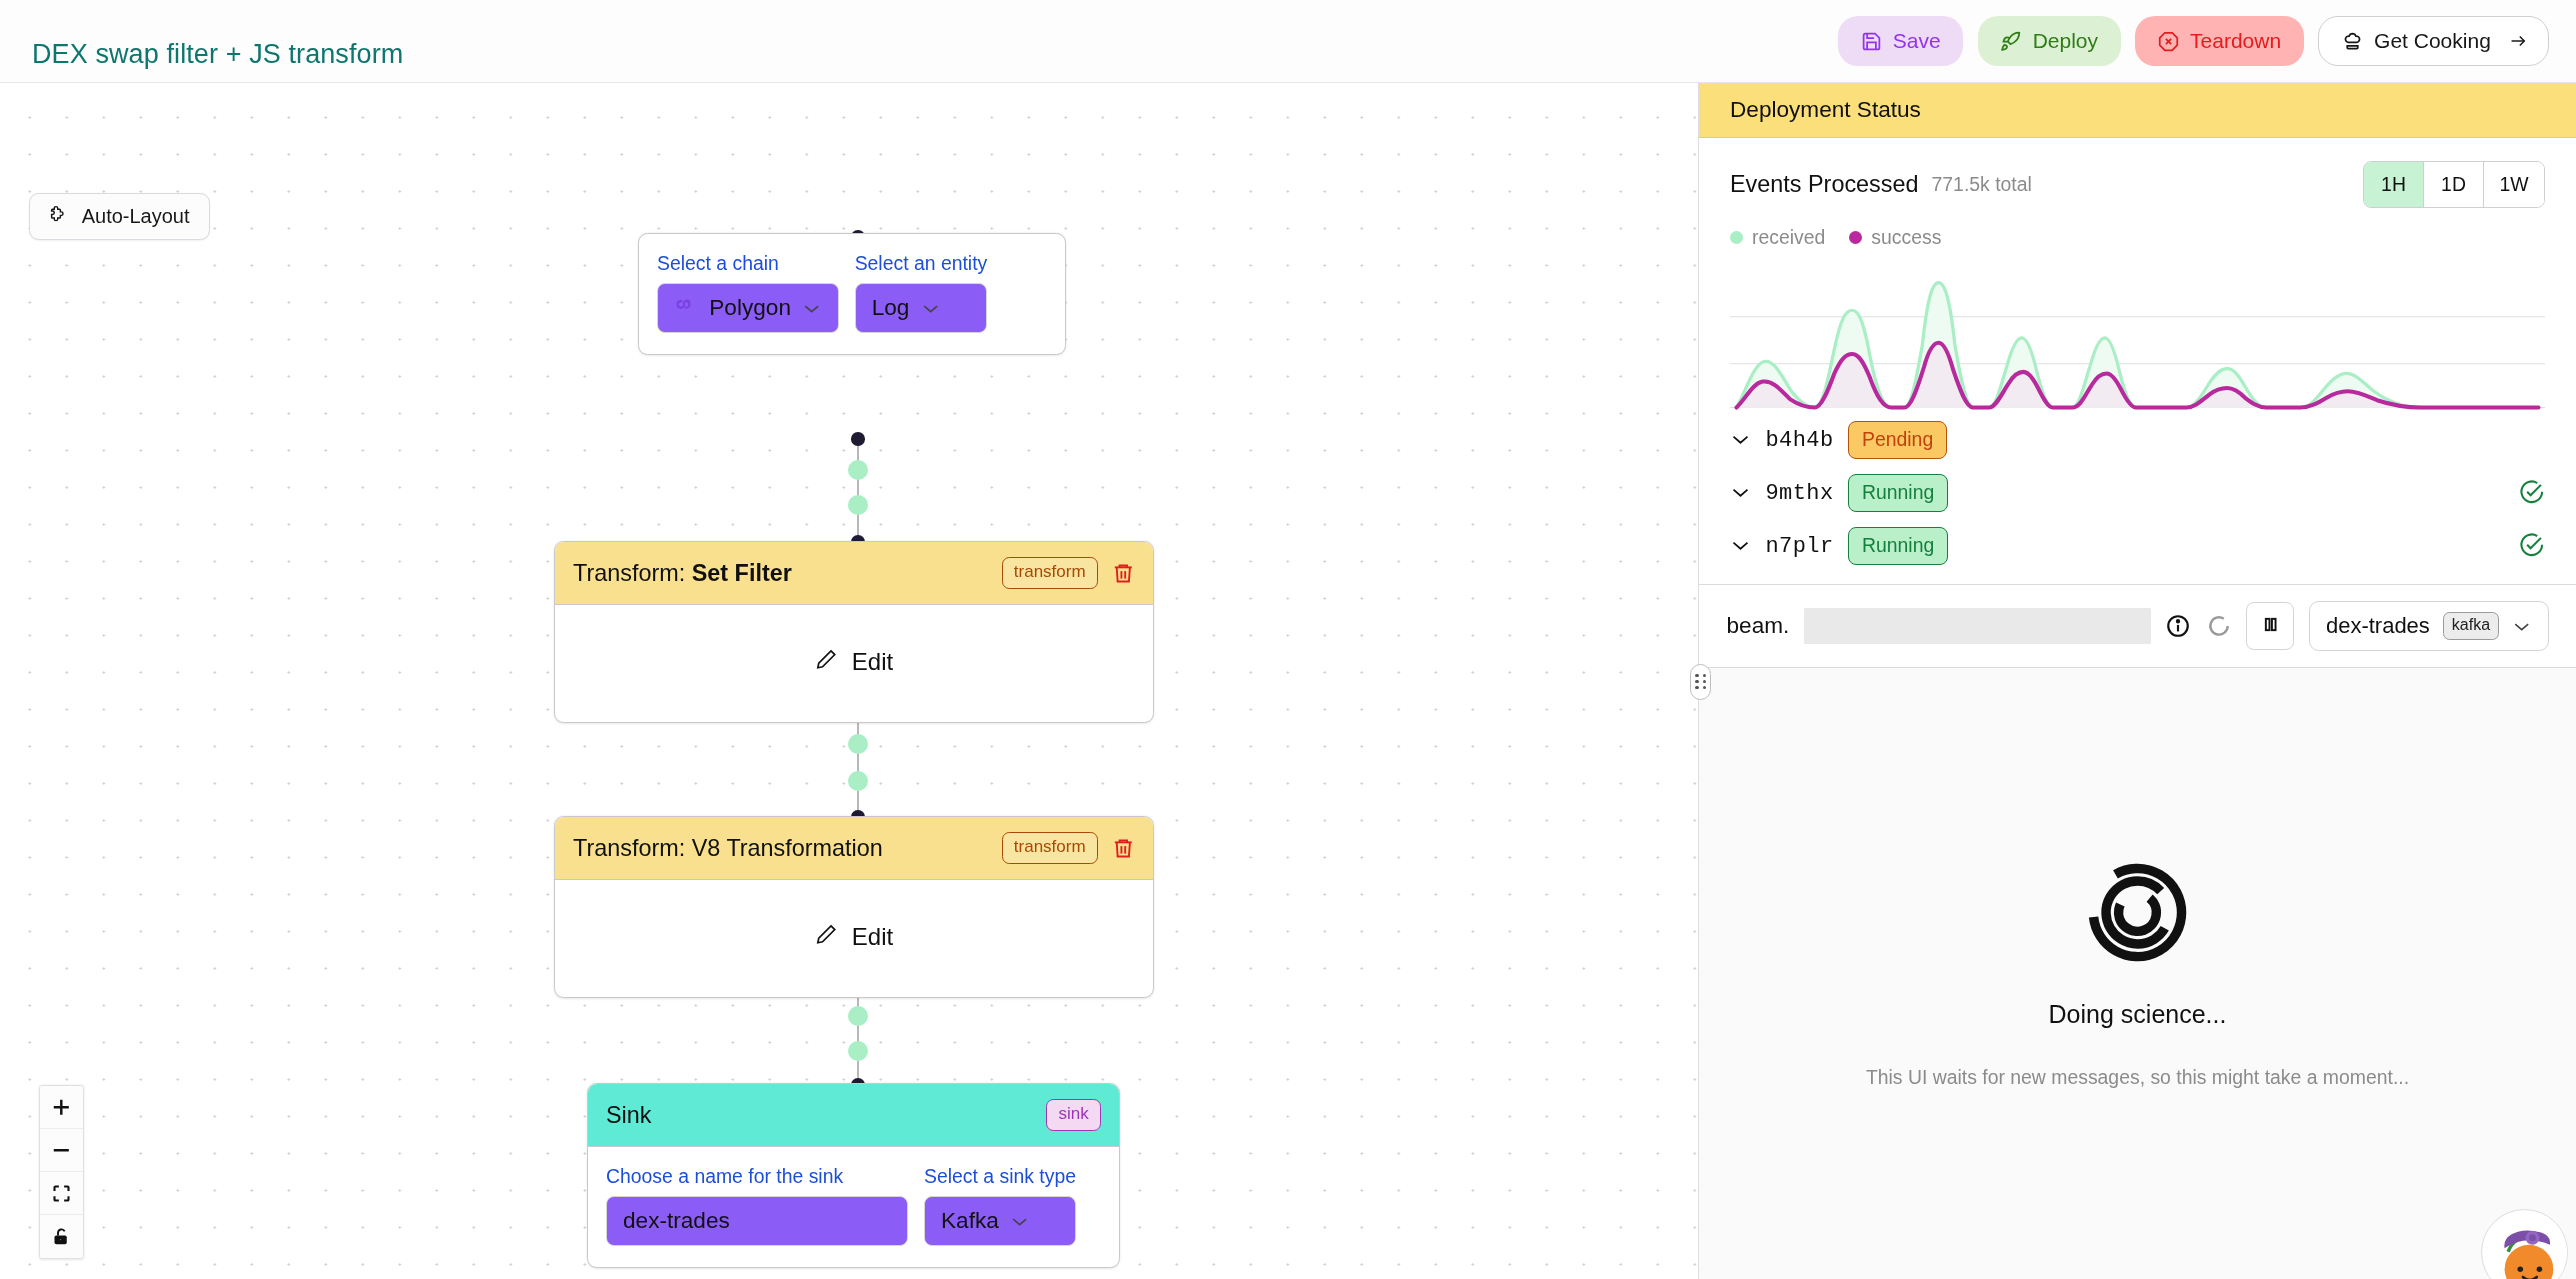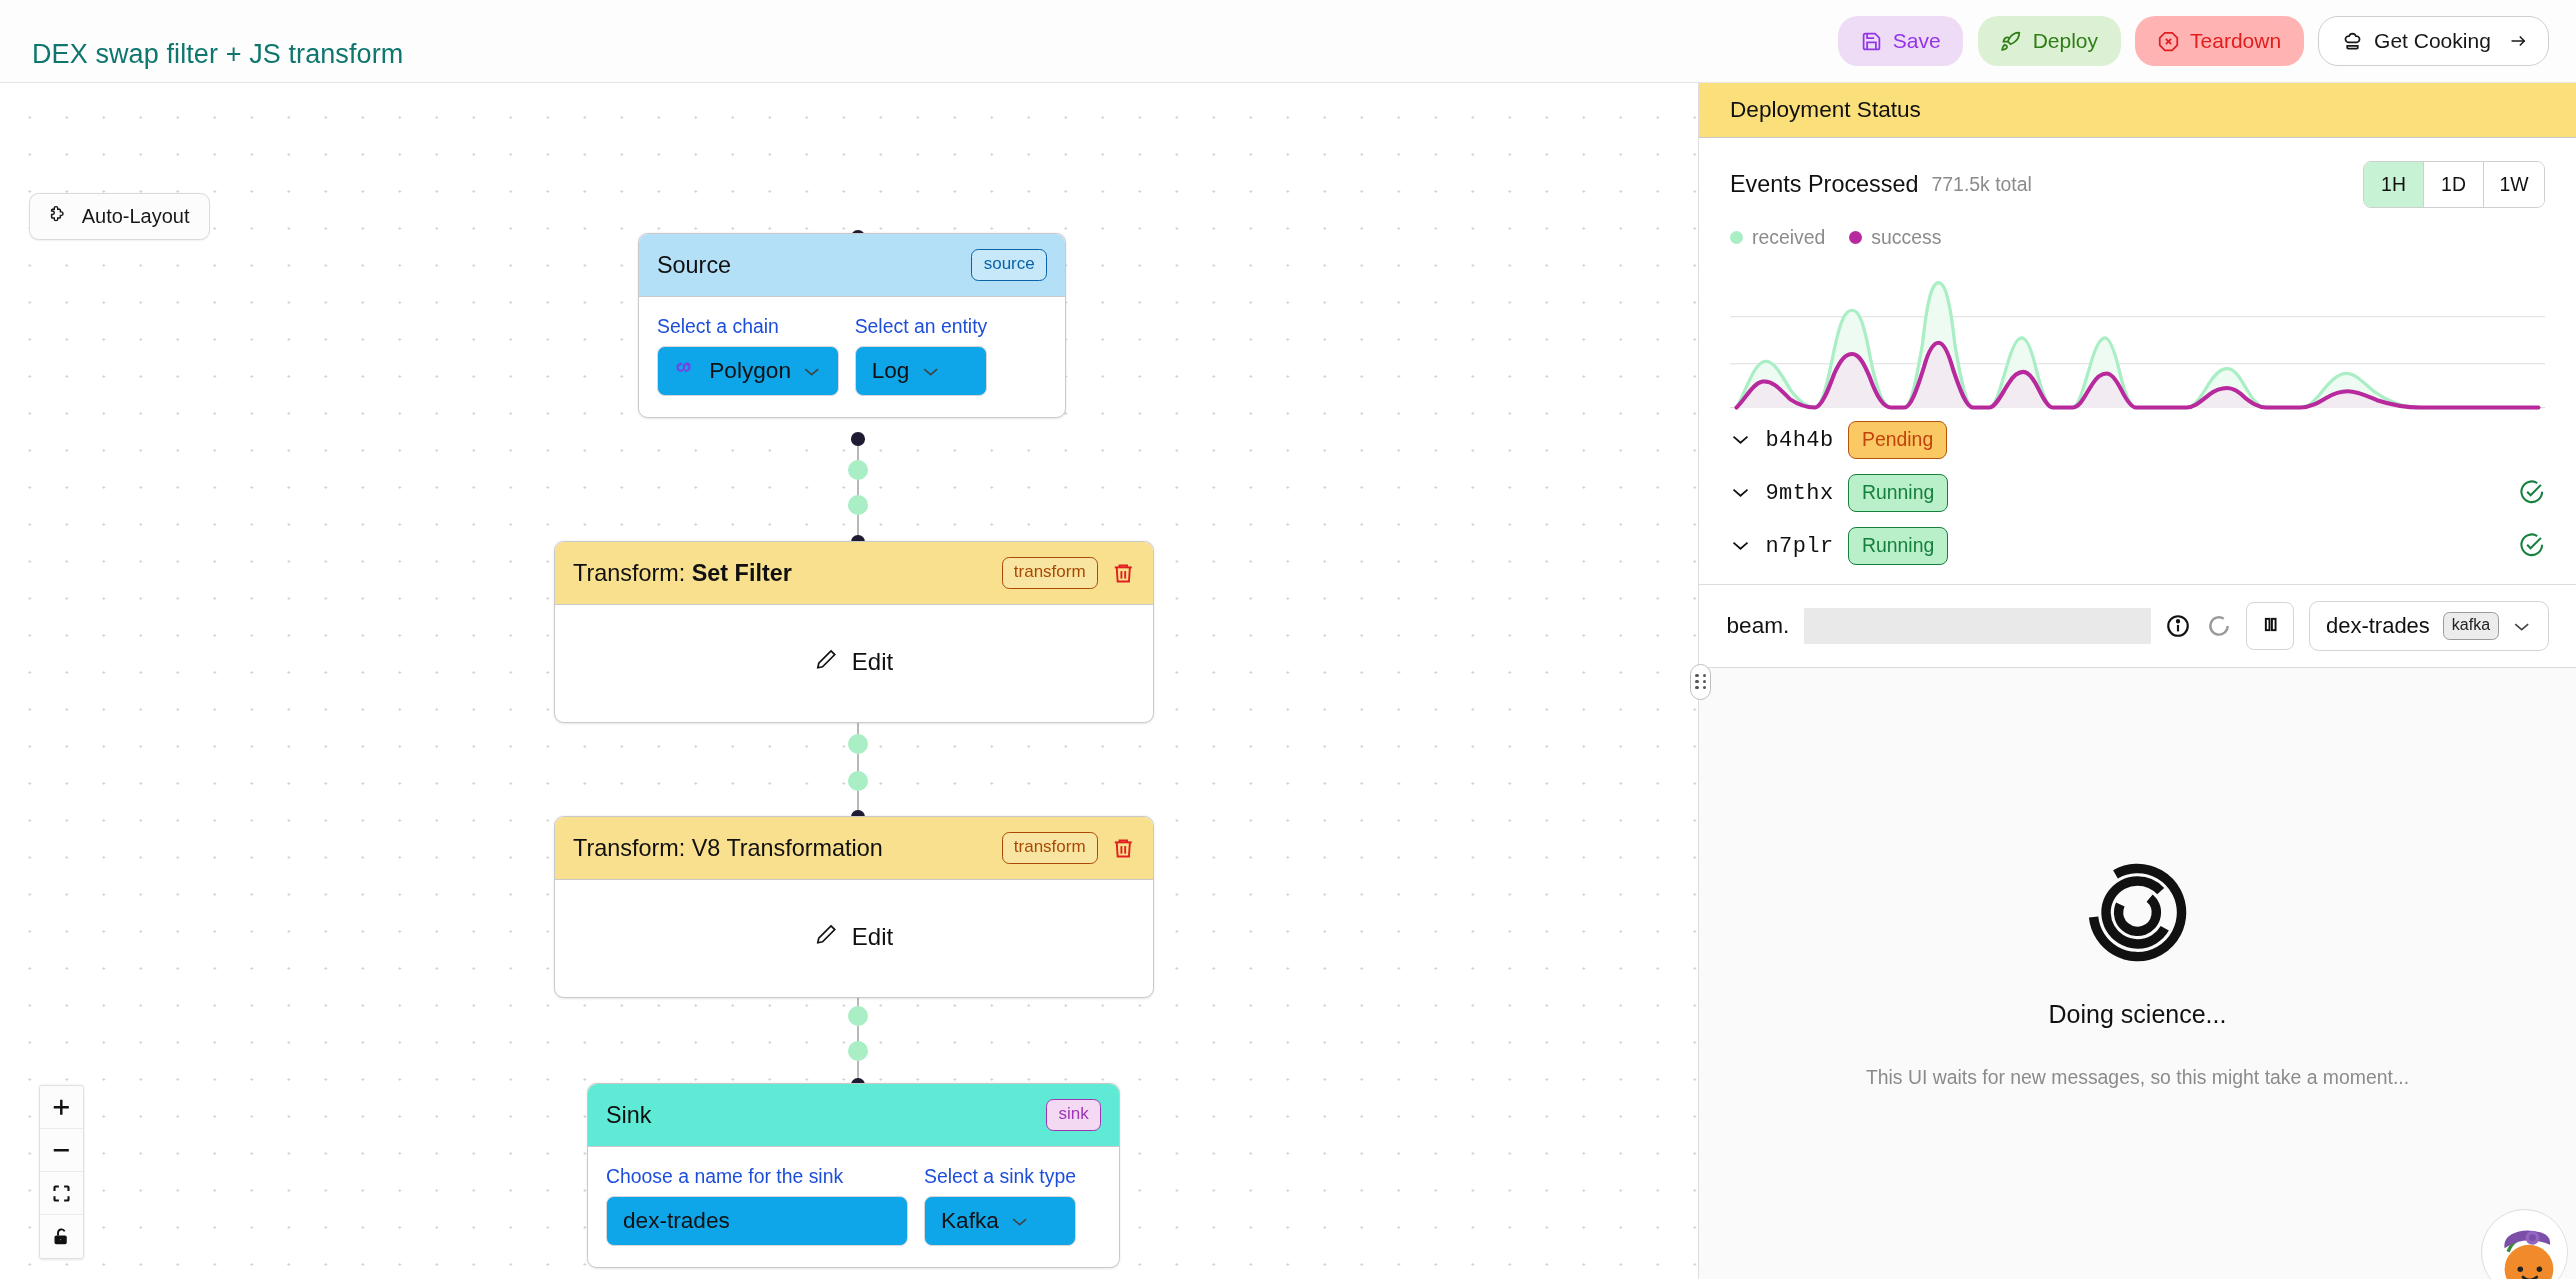--- a/index.html
+++ b/index.html
@@ -73,21 +73,21 @@
     border-radius: 7.3px; padding: 4px 11.3px 5.7px; font-size: 17px;
     border: 1.2px solid currentColor; white-space: nowrap;
   }
   .trash { margin-left: 14.5px; display: flex; cursor: pointer; }
   .node-body { padding: 18px 18px 21px; }
   .fieldrow { display: flex; gap: 16px; }
   .field-label { font-size: 19.4px; color: #1d4ed8; margin-bottom: 8px; white-space: nowrap; }
   .ctrl {
     display: flex; align-items: center; gap: 11.3px;
     height: 50px; padding: 0 16px;
-    background: #0ea5e9; border: 0.8px solid #d6d6d6; border-radius: 8px;
+    background: #8b5cf6; border: 0.8px solid #d6d6d6; border-radius: 8px;
     font-size: 22.6px; color: #111; cursor: pointer; white-space: nowrap;
   }
   .ctrl.input { cursor: text; }
   .chev { color: #444; }
 
   
   #node-source { left: 638px; top: 150px; width: 428px; }
   #node-source .node-hdr { background: #b3e0f7; }
   #node-source .chip { color: #0a62a8; background: rgba(255,255,255,.25); }
 
@@ -295,25 +295,20 @@
       <div class="hgreen" style="top:688px;"></div>
       <div class="hdot" style="top:727px;"></div>
 
       <div class="edge" style="top:907px;height:95px;"></div>
       <div class="hdot" style="top:901px;"></div>
       <div class="hgreen" style="top:923px;"></div>
       <div class="hgreen" style="top:958px;"></div>
       <div class="hdot" style="top:995px;"></div>
 
       <div class="node" id="node-source">
-        <div class="node-hdr">
-          <div class="node-title">Source</div>
-          <div class="hdr-spacer"></div>
-          <div class="chip">source</div>
-        </div>
         <div class="node-body">
           <div class="fieldrow">
             <div>
               <div class="field-label">Select a chain</div>
               <div class="ctrl">
                 <span>
                   <svg width="24" height="21" viewBox="0 0 24 22" fill="#7b3fe4">
                     <path d="M17 6.5l-3.2-1.9a1.2 1.2 0 0 0-1.2 0L9.4 6.5a1.2 1.2 0 0 0-.6 1v3.7L6.6 12.5 4.4 11.2V8.6l2.2-1.3 1.4.8V5.8L7.2 5a1.2 1.2 0 0 0-1.2 0L2.8 6.9a1.2 1.2 0 0 0-.6 1v3.8c0 .4.2.8.6 1L6 14.6c.4.2.8.2 1.2 0l3.2-1.9c.4-.2.6-.6.6-1V8l1.2-.7 2.2 1.3v2.6l-2.2 1.3-1.4-.8v2.3l.8.5c.4.2.8.2 1.2 0l3.2-1.9c.4-.2.6-.6.6-1V7.5c0-.4-.2-.8-.6-1z"></path>
                   </svg>
                 </span>

